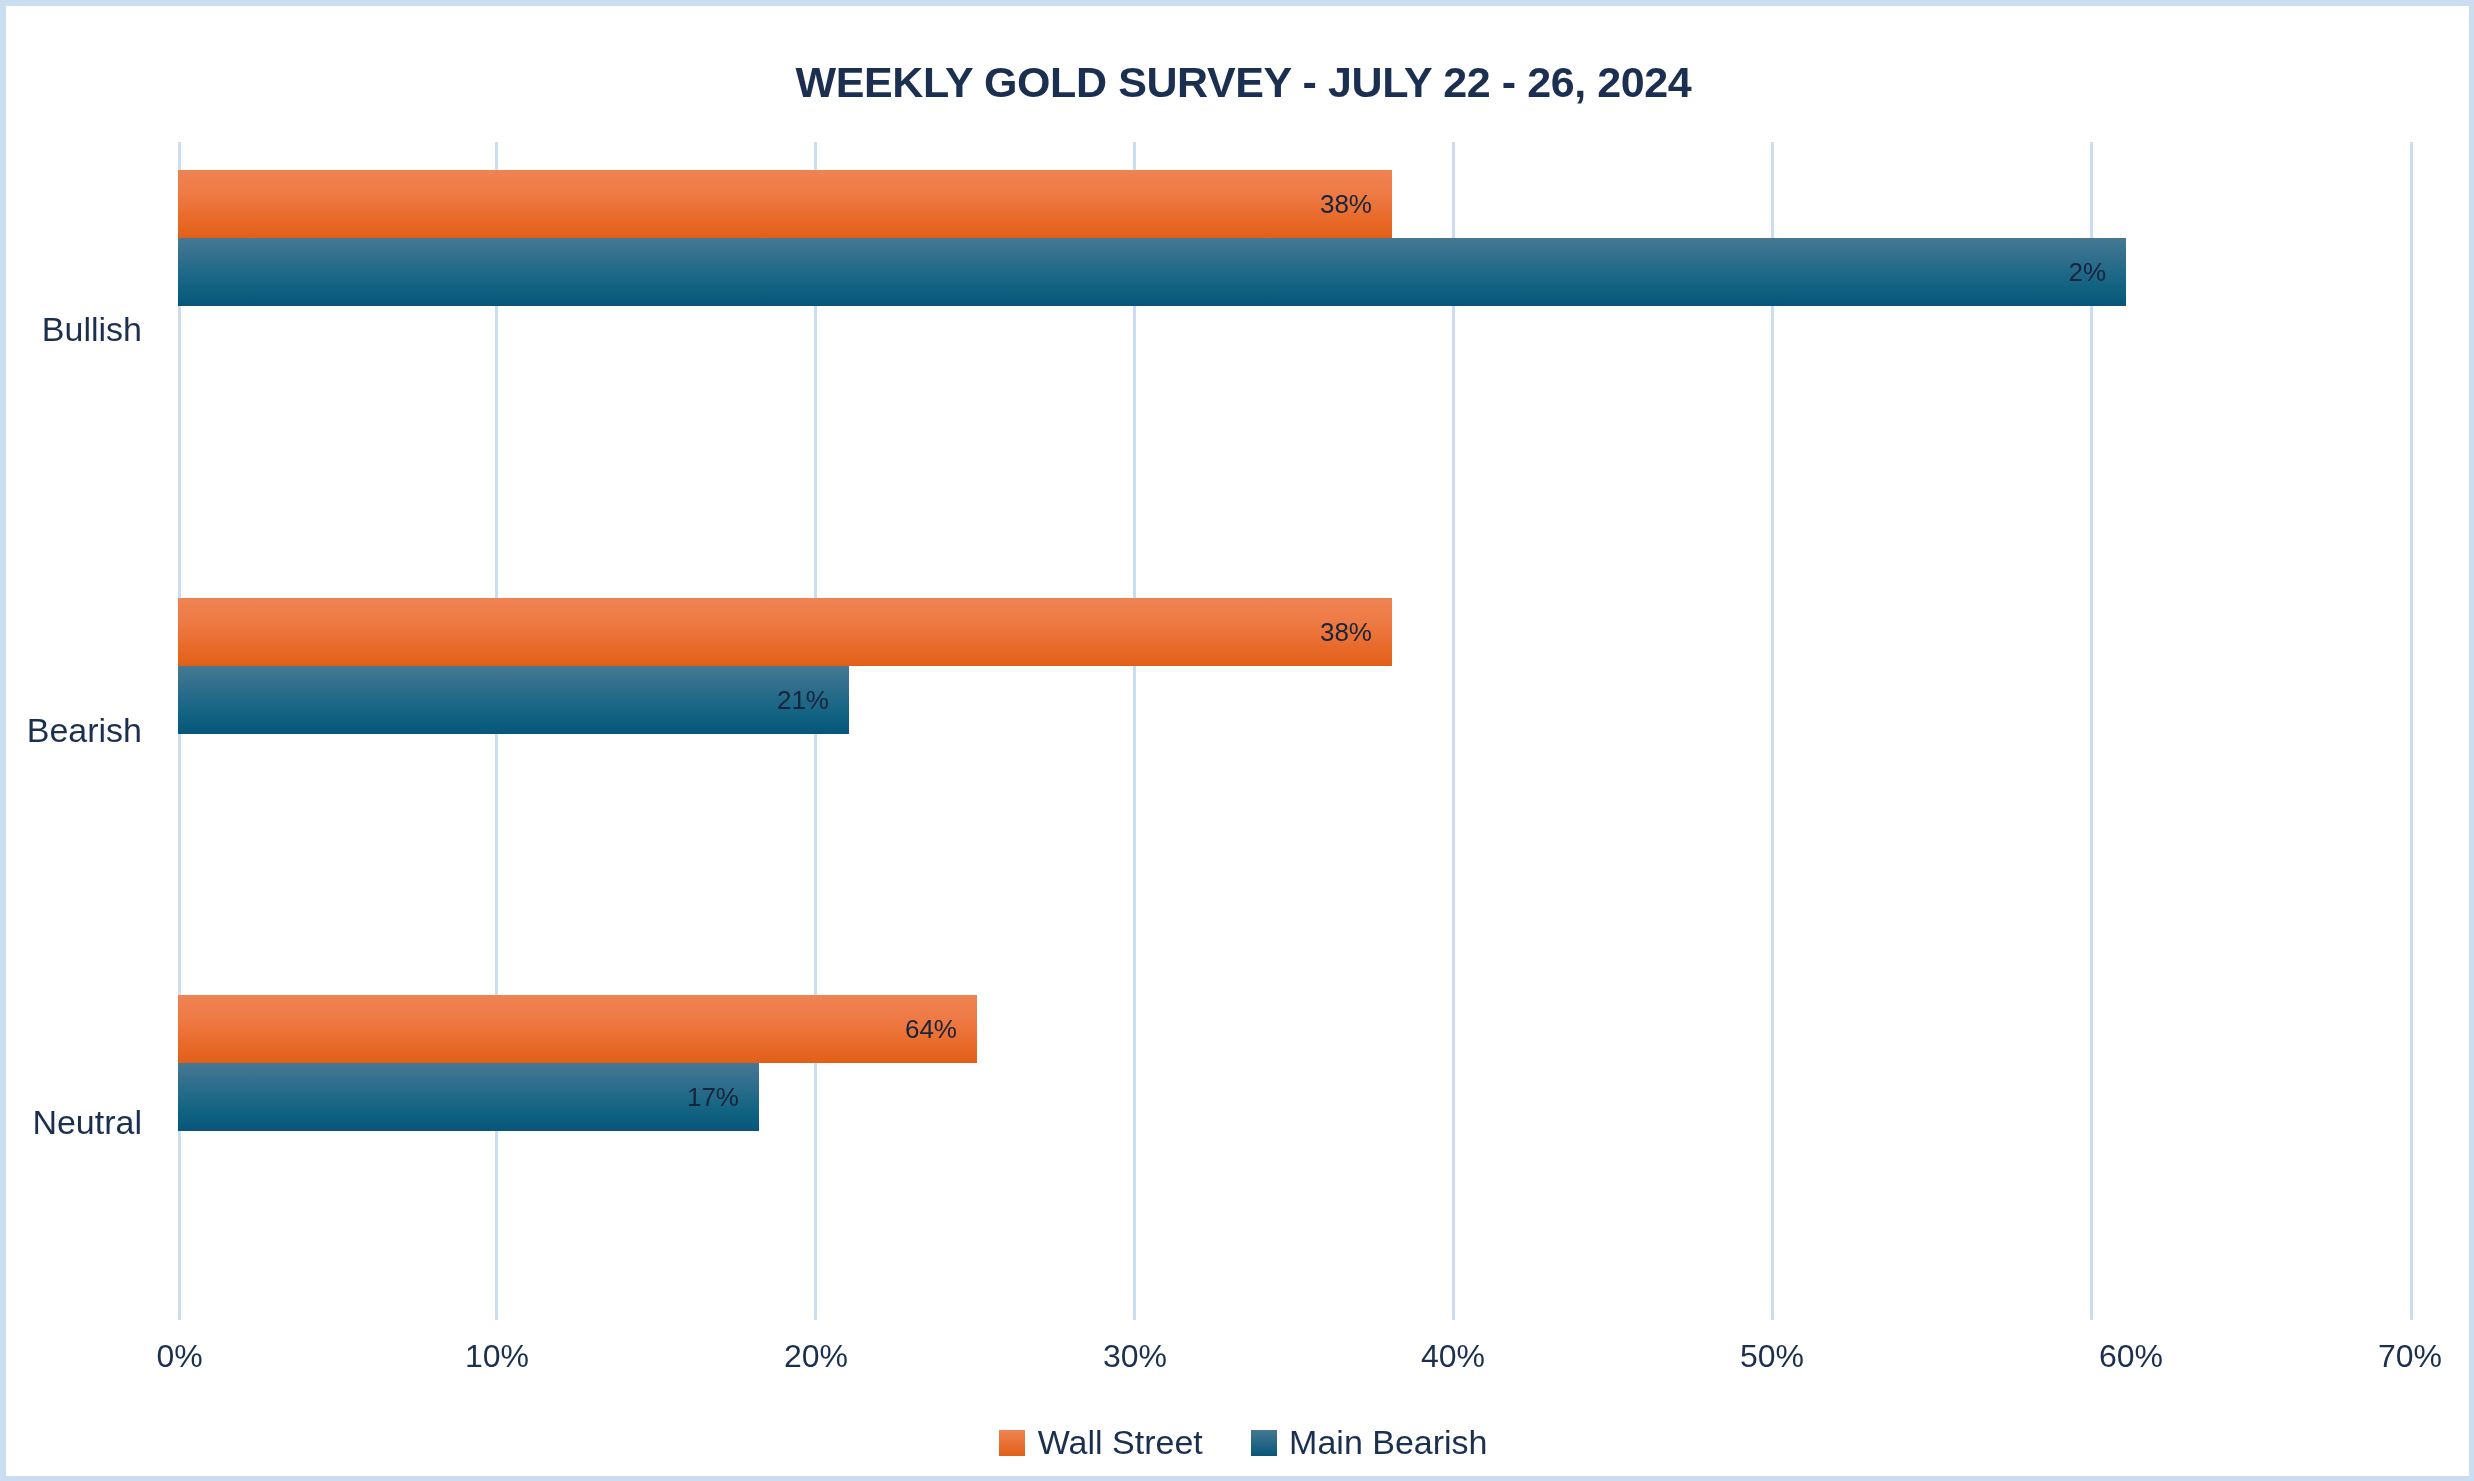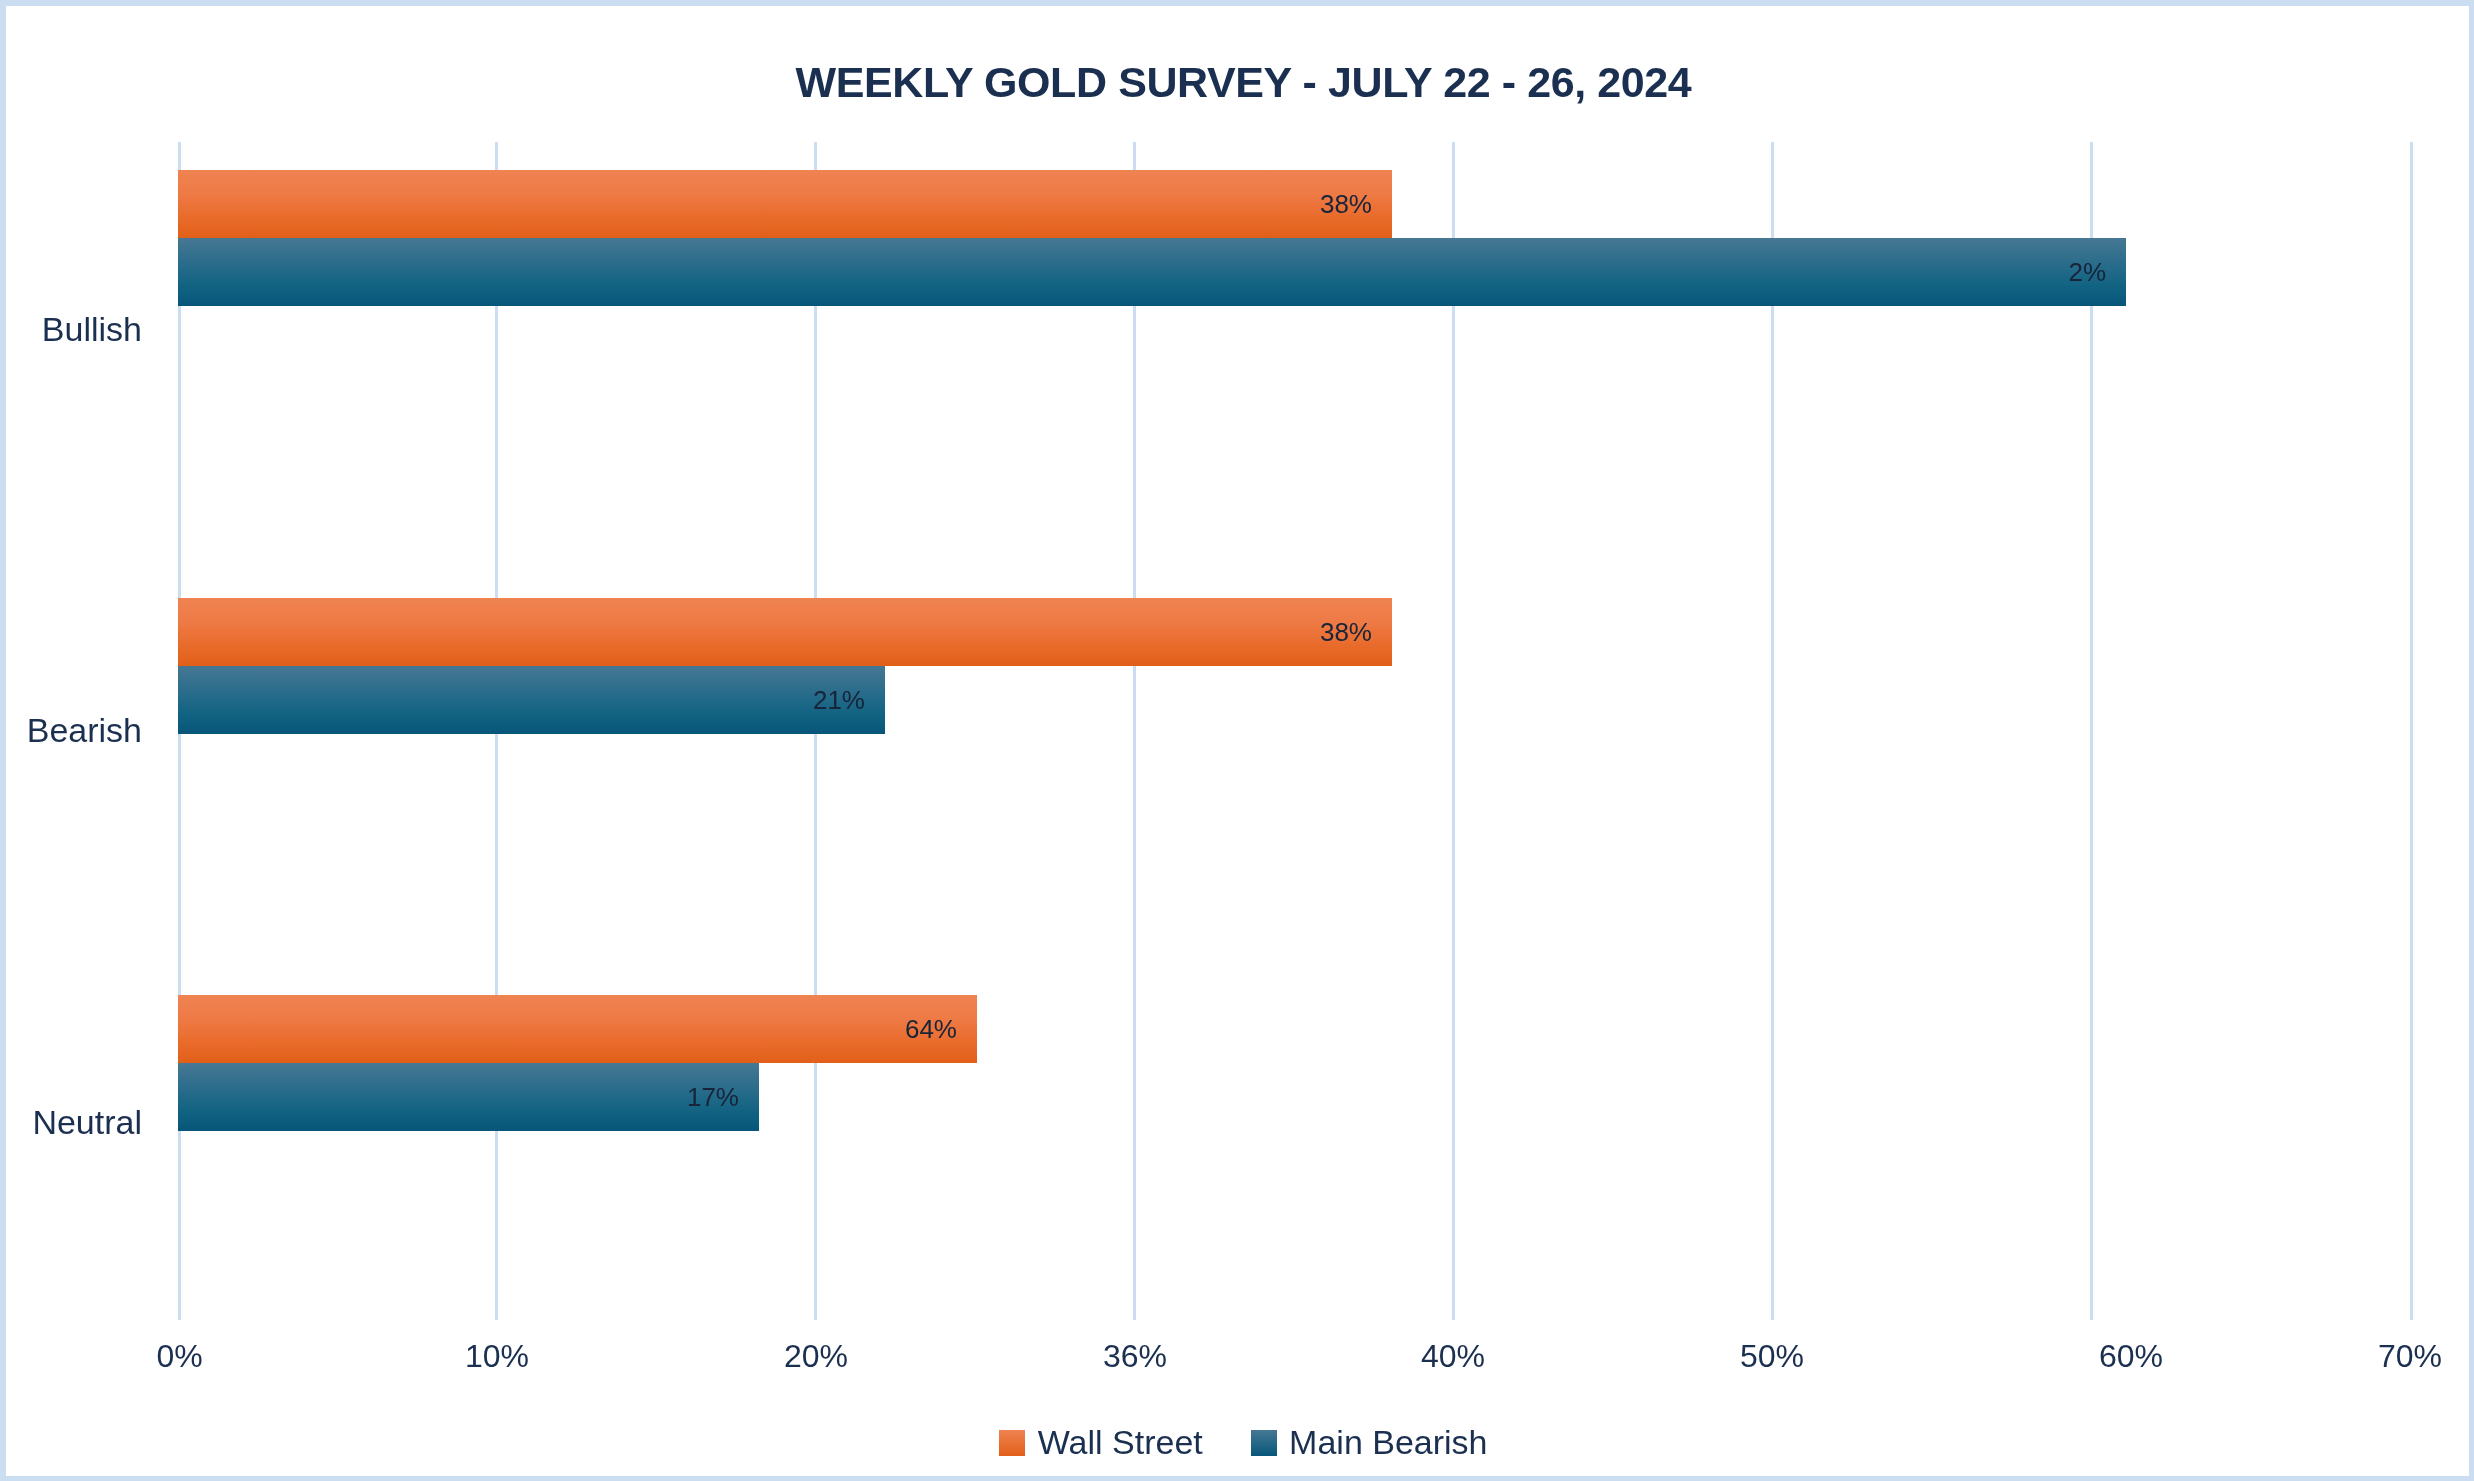--- a/index.html
+++ b/index.html
@@ -195,21 +195,21 @@
       </div>
     </div>
 
     <div class="category-band" style="top:390px;height:390px;">
       <div class="bar-row" style="top:66px;">
         <div class="bar wall-street" style="width:1214px;">
           <span class="bar-label">38%</span>
         </div>
       </div>
       <div class="bar-row" style="top:134px;">
-        <div class="bar main-street" style="width:671px;padding-left:36px;">
+        <div class="bar main-street" style="width:671px;">
           <span class="bar-label">21%</span>
         </div>
       </div>
     </div>
 
     <div class="category-band" style="top:779px;height:399px;">
       <div class="bar-row" style="top:74px;">
         <div class="bar wall-street" style="width:799px;">
           <span class="bar-label">64%</span>
         </div>
@@ -220,21 +220,21 @@
         </div>
       </div>
     </div>
 
   </div>
 
   <div id="x-labels">
     <div class="x-label" style="left:1.5px;">0%</div>
     <div class="x-label" style="left:319px;">10%</div>
     <div class="x-label" style="left:638px;">20%</div>
-    <div class="x-label" style="left:957px;">36%</div>
+    <div class="x-label" style="left:957px;">30%</div>
     <div class="x-label" style="left:1275px;">40%</div>
     <div class="x-label" style="left:1594px;">50%</div>
     <div class="x-label" style="left:1913px;margin-left:40px;">60%</div>
     <div class="x-label" style="left:2232px;">70%</div>
   </div>
 
   <div id="legend">
     <div class="legend-item">
       <span class="legend-swatch wall-street"></span>
       <span class="legend-text">Wall Street</span>

